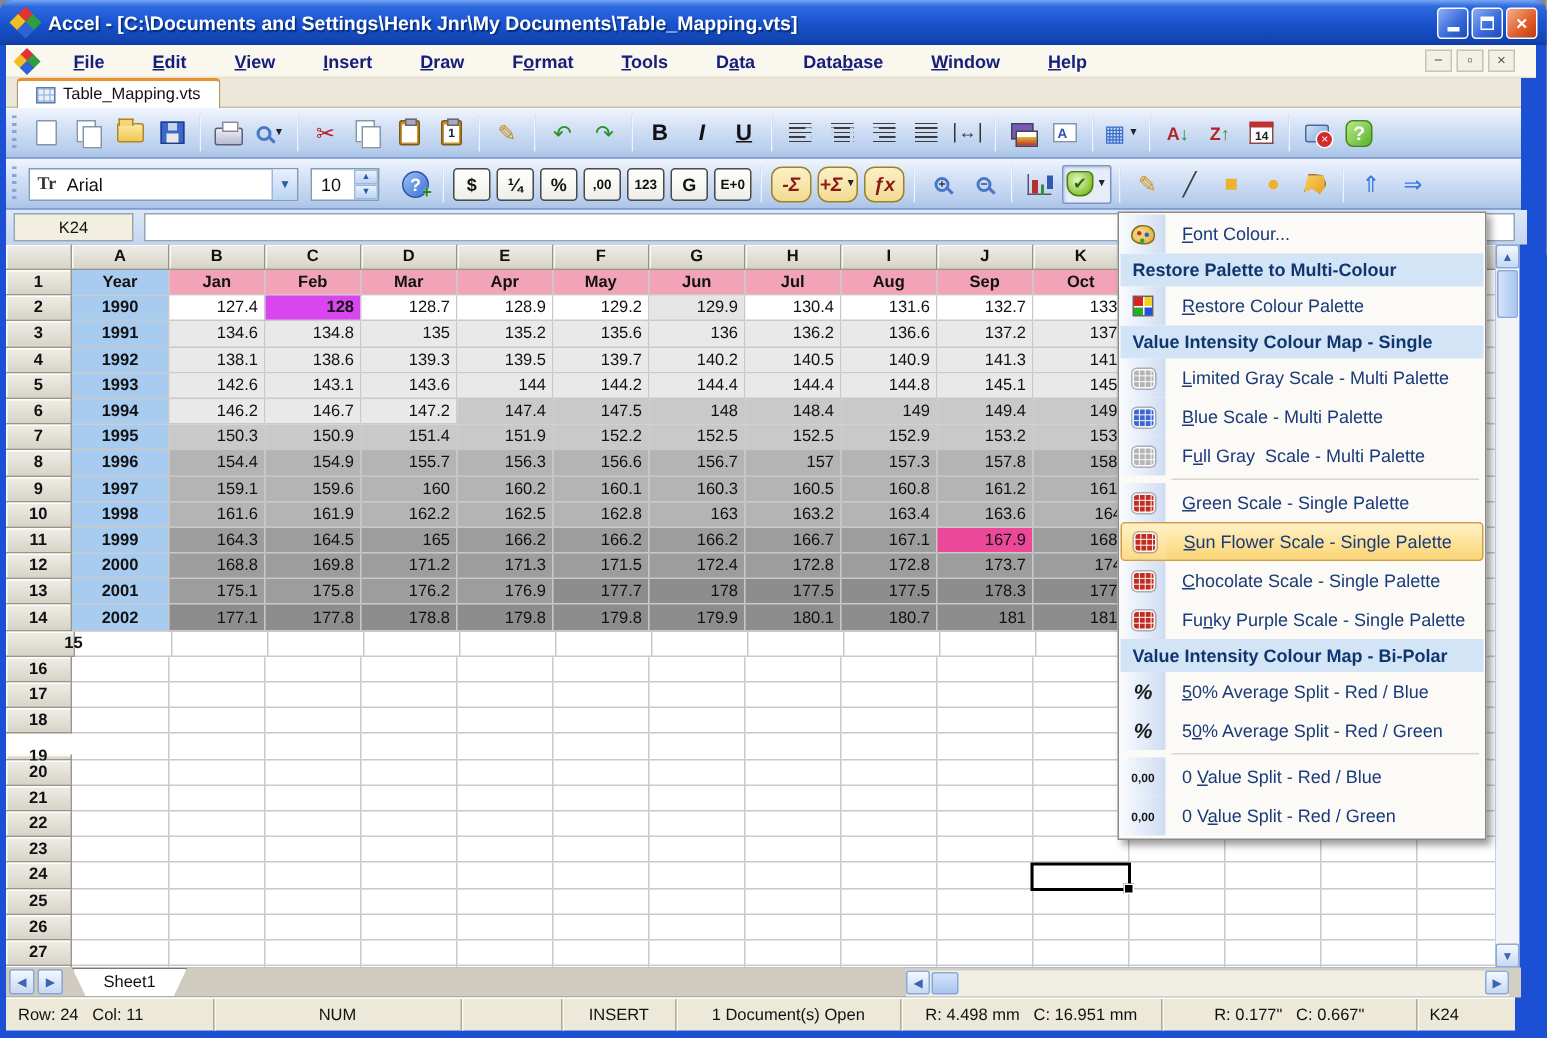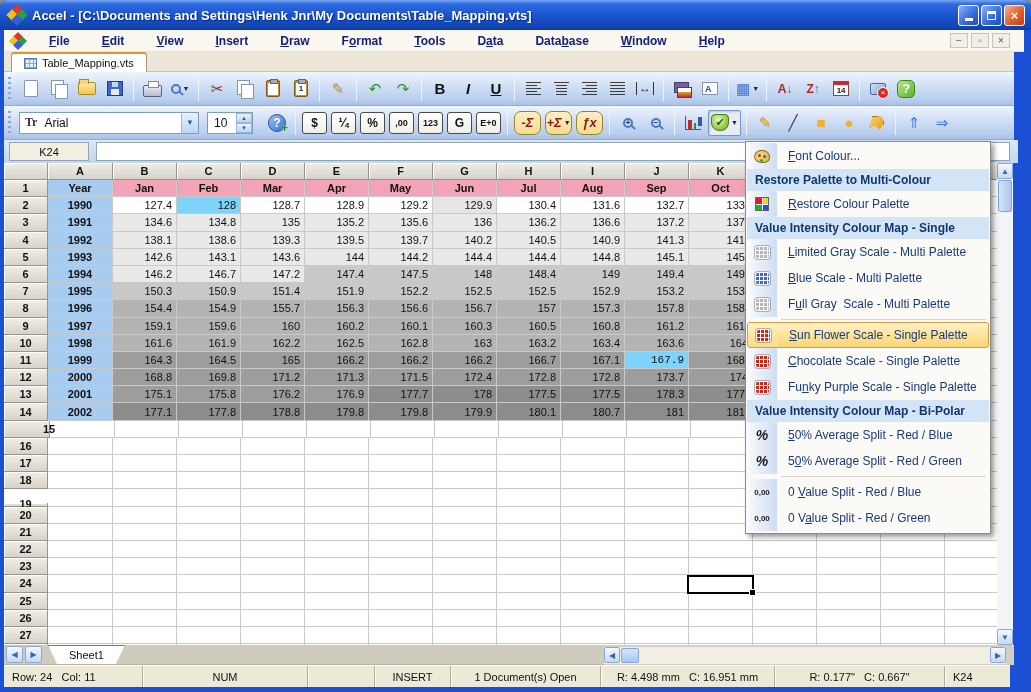--- a/index.html
+++ b/index.html
@@ -477,21 +477,21 @@
         <span class="cell ctr bold" style="background: rgb(242, 163, 184); width: 64px;">Oct</span>
         <span class="cell" style="width: 64px;"></span>
         <span class="cell" style="width: 64px;"></span>
         <span class="cell" style="width: 64px;"></span>
         <span class="cell" style="width: 64px;"></span>
       </div>
       <div class="srow">
         <span class="hcell" style="width: 44px;">2</span>
         <span class="cell ctr bold" style="background: rgb(168, 203, 240); width: 65px;">1990</span>
         <span class="cell" style="background: rgb(255, 255, 255); width: 64px;">127.4</span>
-        <span class="cell" style="background: #7dd3fc; width: 64px;">128</span>
+        <span class="cell" style="background: #d946ef; width: 64px; font-weight: bold;">128</span>
         <span class="cell" style="background: rgb(255, 255, 255); width: 64px;">128.7</span>
         <span class="cell" style="background: rgb(255, 255, 255); width: 64px;">128.9</span>
         <span class="cell" style="background: rgb(255, 255, 255); width: 64px;">129.2</span>
         <span class="cell" style="background: #e5e5e5; width: 64px;">129.9</span>
         <span class="cell" style="background: rgb(255, 255, 255); width: 64px;">130.4</span>
         <span class="cell" style="background: rgb(255, 255, 255); width: 64px;">131.6</span>
         <span class="cell" style="background: rgb(255, 255, 255); width: 64px;">132.7</span>
         <span class="cell" style="background: rgb(255, 255, 255); width: 64px;">133.</span>
         <span class="cell" style="width: 64px;"></span>
         <span class="cell" style="width: 64px;"></span>
@@ -646,21 +646,21 @@
         <span class="hcell" style="width: 44px;">11</span>
         <span class="cell ctr bold" style="background: rgb(168, 203, 240); width: 65px;">1999</span>
         <span class="cell" style="background: rgb(157, 157, 157); width: 64px;">164.3</span>
         <span class="cell" style="background: rgb(157, 157, 157); width: 64px;">164.5</span>
         <span class="cell" style="background: rgb(157, 157, 157); width: 64px;">165</span>
         <span class="cell" style="background: rgb(157, 157, 157); width: 64px;">166.2</span>
         <span class="cell" style="background: rgb(157, 157, 157); width: 64px;">166.2</span>
         <span class="cell" style="background: rgb(157, 157, 157); width: 64px;">166.2</span>
         <span class="cell" style="background: rgb(157, 157, 157); width: 64px;">166.7</span>
         <span class="cell" style="background: rgb(157, 157, 157); width: 64px;">167.1</span>
-        <span class="cell" style="background: #7dd3fc; width: 64px; font-family: Liberation Mono, monospace;">167.9</span>
+        <span class="cell" style="background: #ec4899; width: 64px;">167.9</span>
         <span class="cell" style="background: rgb(157, 157, 157); width: 64px;">168.</span>
         <span class="cell" style="width: 64px;"></span>
         <span class="cell" style="width: 64px;"></span>
         <span class="cell" style="width: 64px;"></span>
         <span class="cell" style="width: 64px;"></span>
       </div>
       <div class="srow">
         <span class="hcell" style="width: 44px;">12</span>
         <span class="cell ctr bold" style="background: rgb(168, 203, 240); width: 65px;">2000</span>
         <span class="cell" style="background: rgb(157, 157, 157); width: 64px;">168.8</span>
@@ -1035,20 +1035,26 @@
       </div>
       <div class="m-item">
         <span class="m-gutter">
           <span class="ic-table gray"></span>
         </span>
         <span class="m-label">F<u>u</u>ll Gray  Scale - Multi Palette</span>
       </div>
       <div class="m-sep">
         <div></div>
       </div>
+      <div class="m-item">
+        <span class="m-gutter">
+          <span class="ic-table red"></span>
+        </span>
+        <span class="m-label"><u>G</u>reen Scale - Single Palette</span>
+      </div>
       <div class="m-item hl">
         <span class="m-gutter">
           <span class="ic-table red"></span>
         </span>
         <span class="m-label"><u>S</u>un Flower Scale - Single Palette</span>
       </div>
       <div class="m-item">
         <span class="m-gutter">
           <span class="ic-table red"></span>
         </span>

